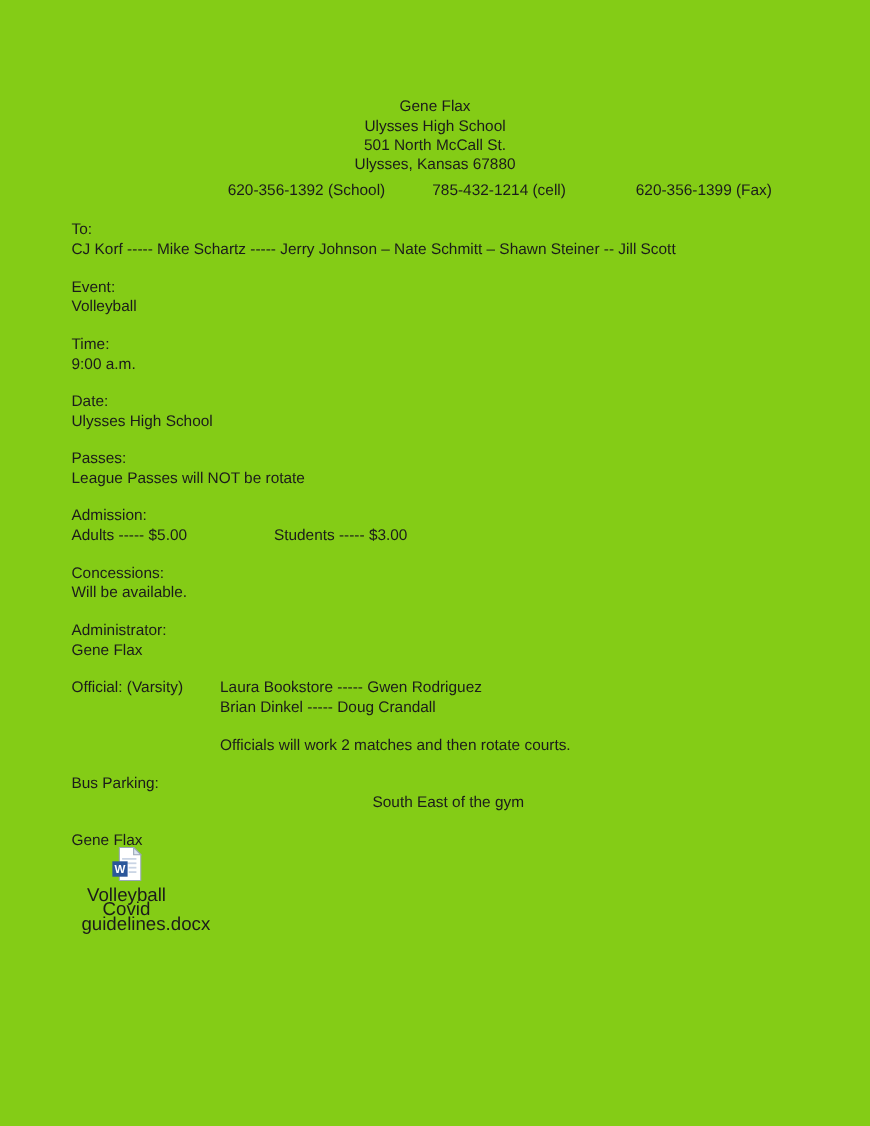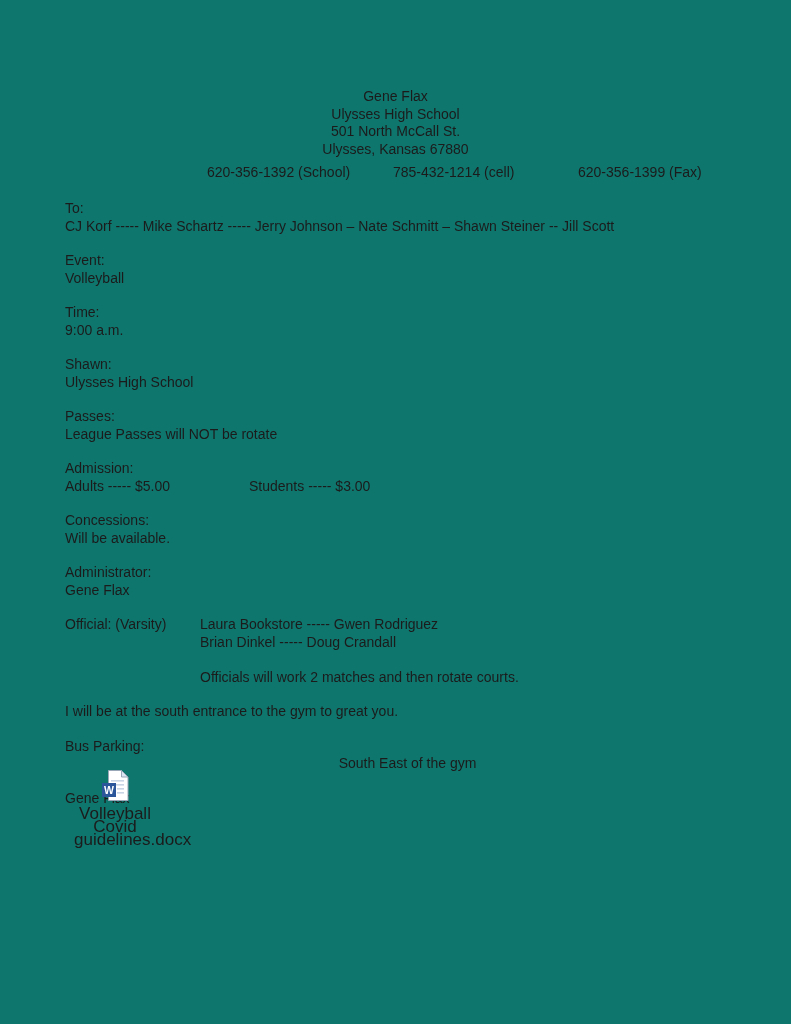--- a/index.html
+++ b/index.html
@@ -1,19 +1,19 @@
 <!DOCTYPE html>
 <html><head>
 <meta charset="utf-8">
 <style>
   html,body { margin:0; padding:0; background:#ffffff; }
   .page {
     position:relative;
     width:791px; height:1024px;
-    background:#0f766e;
+    background:#84cc16;
     font-family:"Liberation Sans", sans-serif;
     font-size:14px;
     color:#1b1b1b;
     overflow:hidden;
   }
   .doc-header {
     position:absolute; top:88px; left:0; right:0;
     text-align:center;
     line-height:17.5px;
   }
@@ -86,21 +86,21 @@
       <span class="val">Volleyball</span>
     </div>
 
 
     <div class="row">
       <span class="lbl">Time:</span>
       <span class="val">9:00 a.m.</span>
     </div>
 
     <div class="row">
-      <span class="lbl">Shawn:</span>
+      <span class="lbl">Date:</span>
       <span class="val">Ulysses High School</span>
     </div>
 
     <div class="row">
       <span class="lbl">Passes:</span>
       <span class="val">League Passes will NOT be rotate</span>
     </div>
 
     <div class="row">
       <span class="lbl">Admission:</span>
@@ -119,21 +119,20 @@
 
     <div class="officials-row">
       <span class="lbl-wide">Official: (Varsity)</span>
       <span class="officials-lines">
         <div>Laura Bookstore ----- Gwen Rodriguez</div>
         <div>Brian Dinkel ----- Doug Crandall</div>
         <div class="officials-note">Officials will work 2 matches and then rotate courts.</div>
       </span>
     </div>
 
-    <div class="para">I will be at the south entrance to the gym to great you.</div>
 
     <div class="row">
       <span class="lbl">Bus Parking:</span>
       <span class="val busparking-value">South East of the gym</span>
     </div>
 
     <div class="para">Gene Flax</div>
 
   </div>
 

